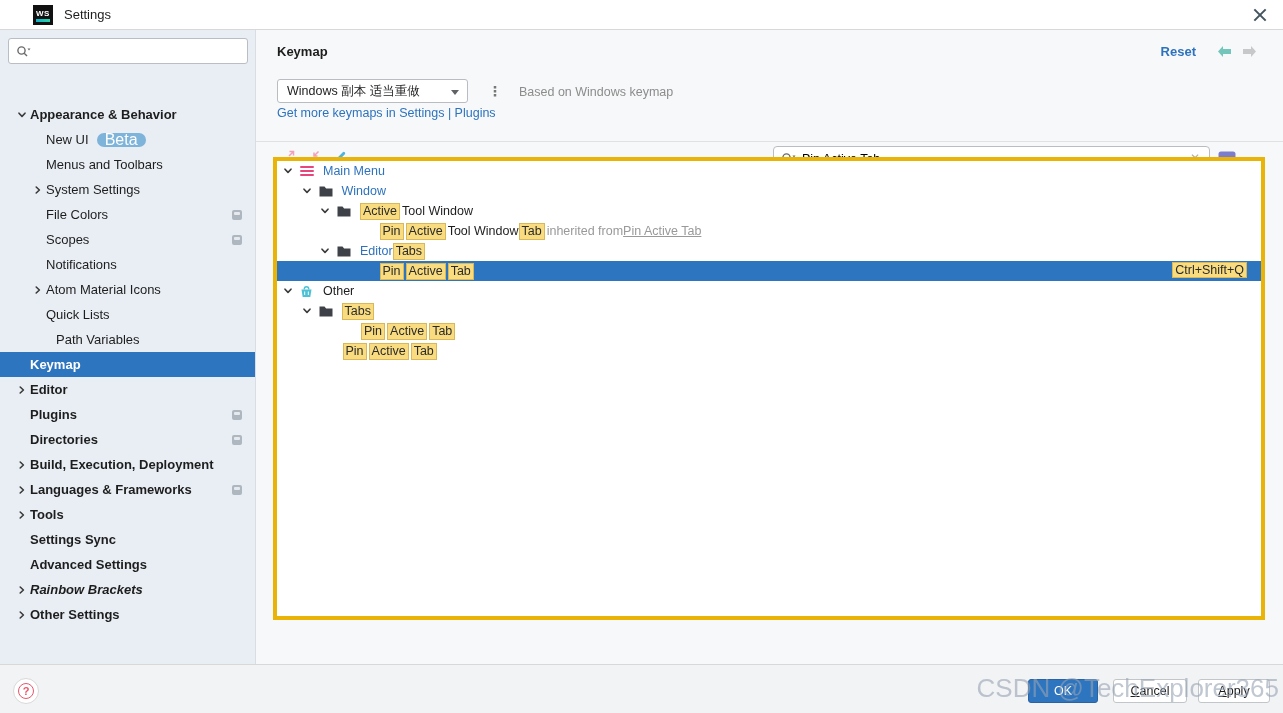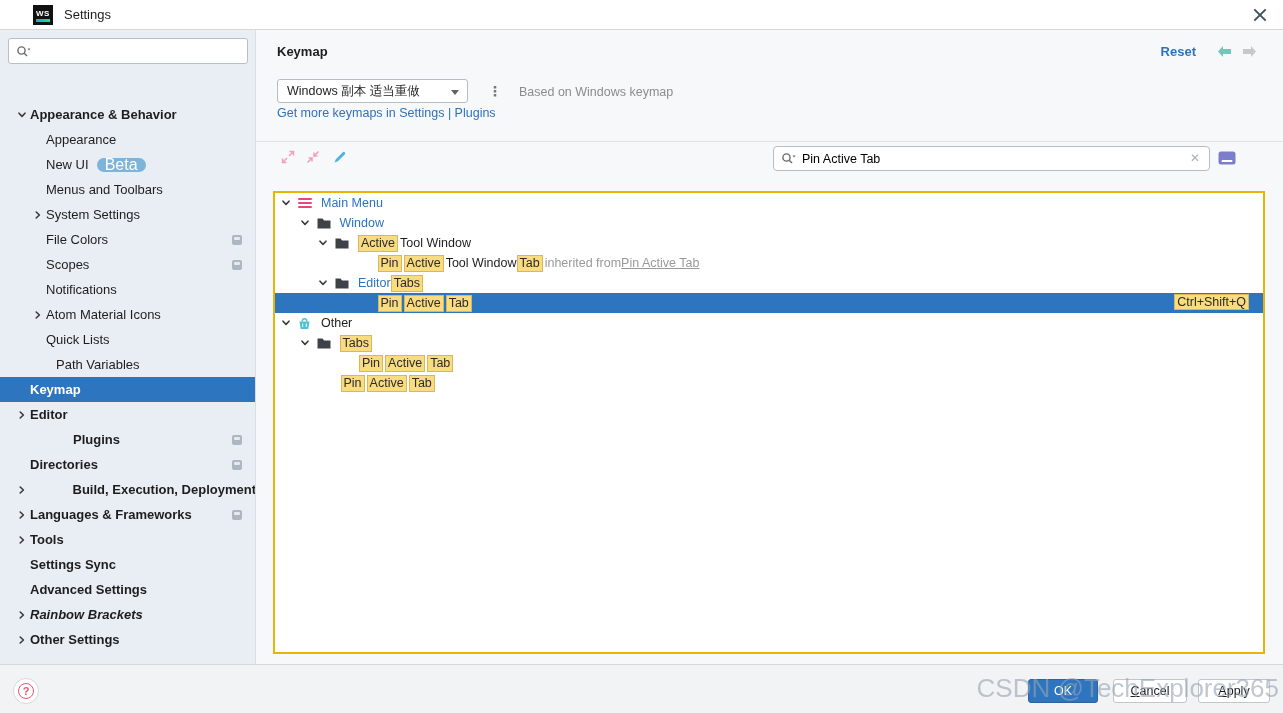--- a/index.html
+++ b/index.html
@@ -49,21 +49,21 @@
   .morelink{position:absolute;left:21px;top:76px;color:var(--link);font-size:12.5px;cursor:pointer}
   .hdivider{position:absolute;left:0;top:111px;width:1027px;height:1px;background:#E0E1E3}
   .toolicon{position:absolute;top:120px;width:14px;height:14px;cursor:pointer}
   .kmsearch{position:absolute;left:517px;top:116px;width:437px;height:25px;background:#fff;border:1px solid #B9BDC2;border-radius:4px;display:flex;align-items:center;padding:0 24px 0 7px}
   .kmsearch input{border:none;outline:none;flex:1;font-size:12.5px;font-family:inherit;margin-left:5px;background:transparent}
   .clearx{position:absolute;right:7px;top:4px;width:14px;height:14px;color:#A9AFB5;font-size:12px;line-height:14px;text-align:center;cursor:pointer}
   .clearx::before{content:"\2715"}
   .kbdicon{position:absolute;left:962px;top:121px;cursor:pointer}
 
   
-  .treepanel{position:absolute;left:17px;top:161px;width:992px;height:463px;background:#fff;border:2px solid #eab308;overflow:hidden}
+  .treepanel{position:absolute;left:17px;top:127px;width:992px;height:463px;background:#fff;border:4px solid #eab308;overflow:hidden}
   .trow{position:relative;height:20px;display:flex;align-items:center;font-size:12.5px;white-space:nowrap;cursor:pointer}
   .trow.sel{background:var(--accent);color:#fff}
   .tchev{width:10px;height:10px;margin-right:7px;display:inline-flex;flex:none}
   .ticon{width:14px;height:13px;margin-right:9px;display:inline-flex;flex:none}
   .seg-hl{background:var(--hl-bg);border:1px solid var(--hl-bd);color:#2b2b2b;padding:0 2px;margin-right:2px;line-height:15px}
   .seg-blue{color:var(--link)}
   .seg-plain{color:#1d1d1d}
   .seg-gray{color:#999}
   .seg-glink{color:#999;text-decoration:underline;cursor:pointer}
   .tshort{position:absolute;right:12px;top:2px}
@@ -102,24 +102,20 @@
         <div class="srow bold" style="padding-left: 14px;">
           <span class="schev">
             <svg width="10" height="10" viewBox="0 0 10 10">
               <path d="M2 3.2 L5 6.4 L8 3.2" stroke="#3A3A3A" stroke-width="1.6" fill="none" stroke-linecap="round" stroke-linejoin="round"></path>
             </svg>
           </span>
           <span class="slabel">Appearance &amp; Behavior</span>
         </div>
         <div class="srow" style="padding-left: 30px;">
           <span class="schev"></span>
-          <span class="slabel">Appearance</span>
-        </div>
-        <div class="srow" style="padding-left: 30px;">
-          <span class="schev"></span>
           <span class="slabel">New UI</span>
           <span class="badge">Beta</span>
         </div>
         <div class="srow" style="padding-left: 30px;">
           <span class="schev"></span>
           <span class="slabel">Menus and Toolbars</span>
         </div>
         <div class="srow" style="padding-left: 30px;">
           <span class="schev">
             <svg width="10" height="10" viewBox="0 0 10 10">
@@ -163,31 +159,31 @@
           <span class="slabel">Keymap</span>
         </div>
         <div class="srow bold" style="padding-left: 14px;">
           <span class="schev">
             <svg width="10" height="10" viewBox="0 0 10 10">
               <path d="M3.2 2 L6.4 5 L3.2 8" stroke="#3A3A3A" stroke-width="1.6" fill="none" stroke-linecap="round" stroke-linejoin="round"></path>
             </svg>
           </span>
           <span class="slabel">Editor</span>
         </div>
-        <div class="srow bold" style="padding-left: 25px; gap: 32px;">
+        <div class="srow bold" style="padding-left: 14px;">
           <span class="schev"></span>
           <span class="slabel">Plugins</span>
           <span class="projicon"></span>
         </div>
         <div class="srow bold" style="padding-left: 14px;">
           <span class="schev"></span>
           <span class="slabel">Directories</span>
           <span class="projicon"></span>
         </div>
-        <div class="srow bold" style="padding-left: 14px; justify-content: space-between;">
+        <div class="srow bold" style="padding-left: 14px;">
           <span class="schev">
             <svg width="10" height="10" viewBox="0 0 10 10">
               <path d="M3.2 2 L6.4 5 L3.2 8" stroke="#3A3A3A" stroke-width="1.6" fill="none" stroke-linecap="round" stroke-linejoin="round"></path>
             </svg>
           </span>
           <span class="slabel">Build, Execution, Deployment</span>
         </div>
         <div class="srow bold" style="padding-left: 14px;">
           <span class="schev">
             <svg width="10" height="10" viewBox="0 0 10 10">

